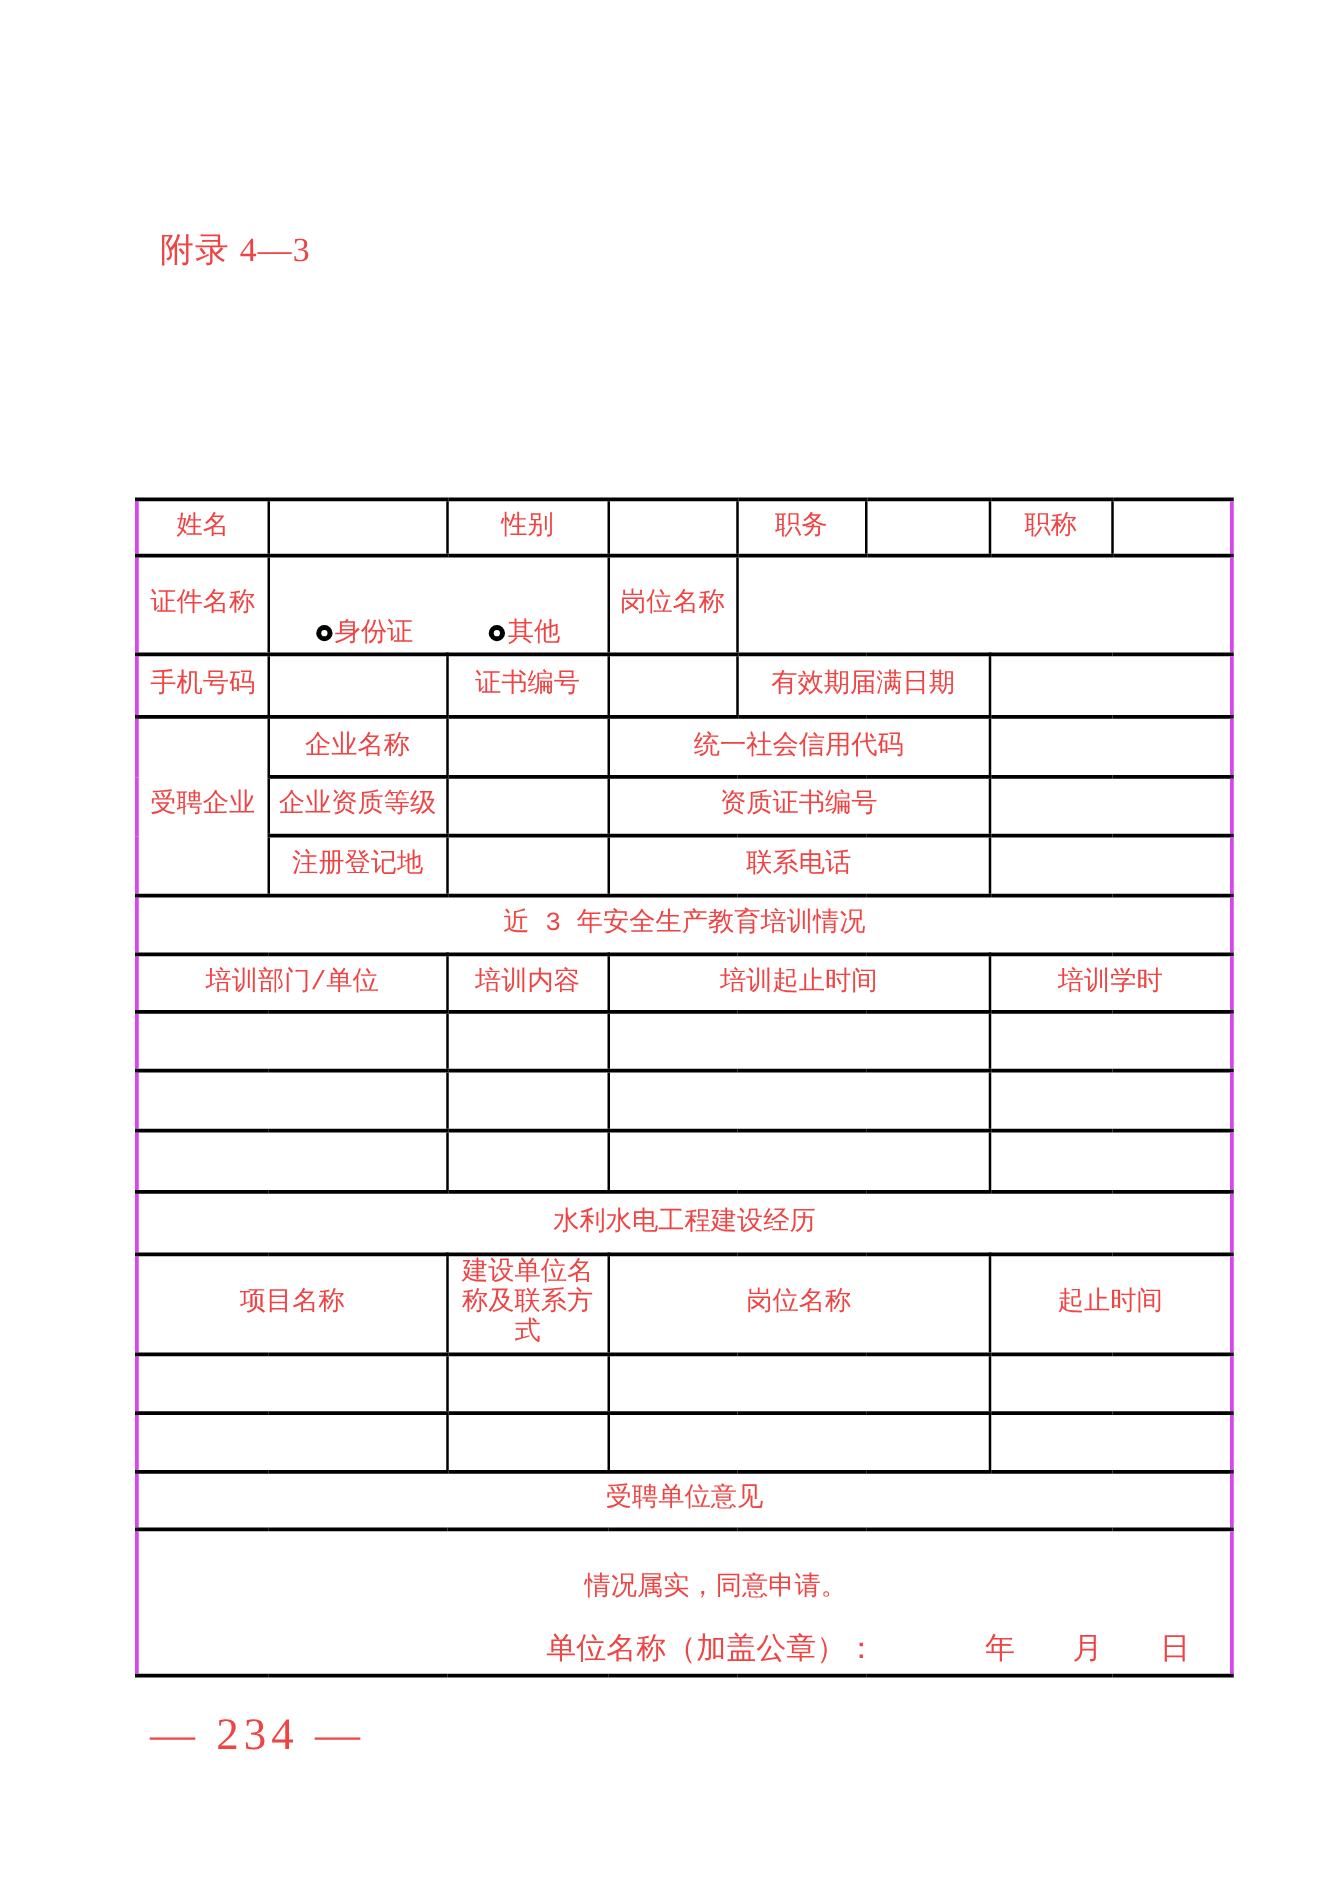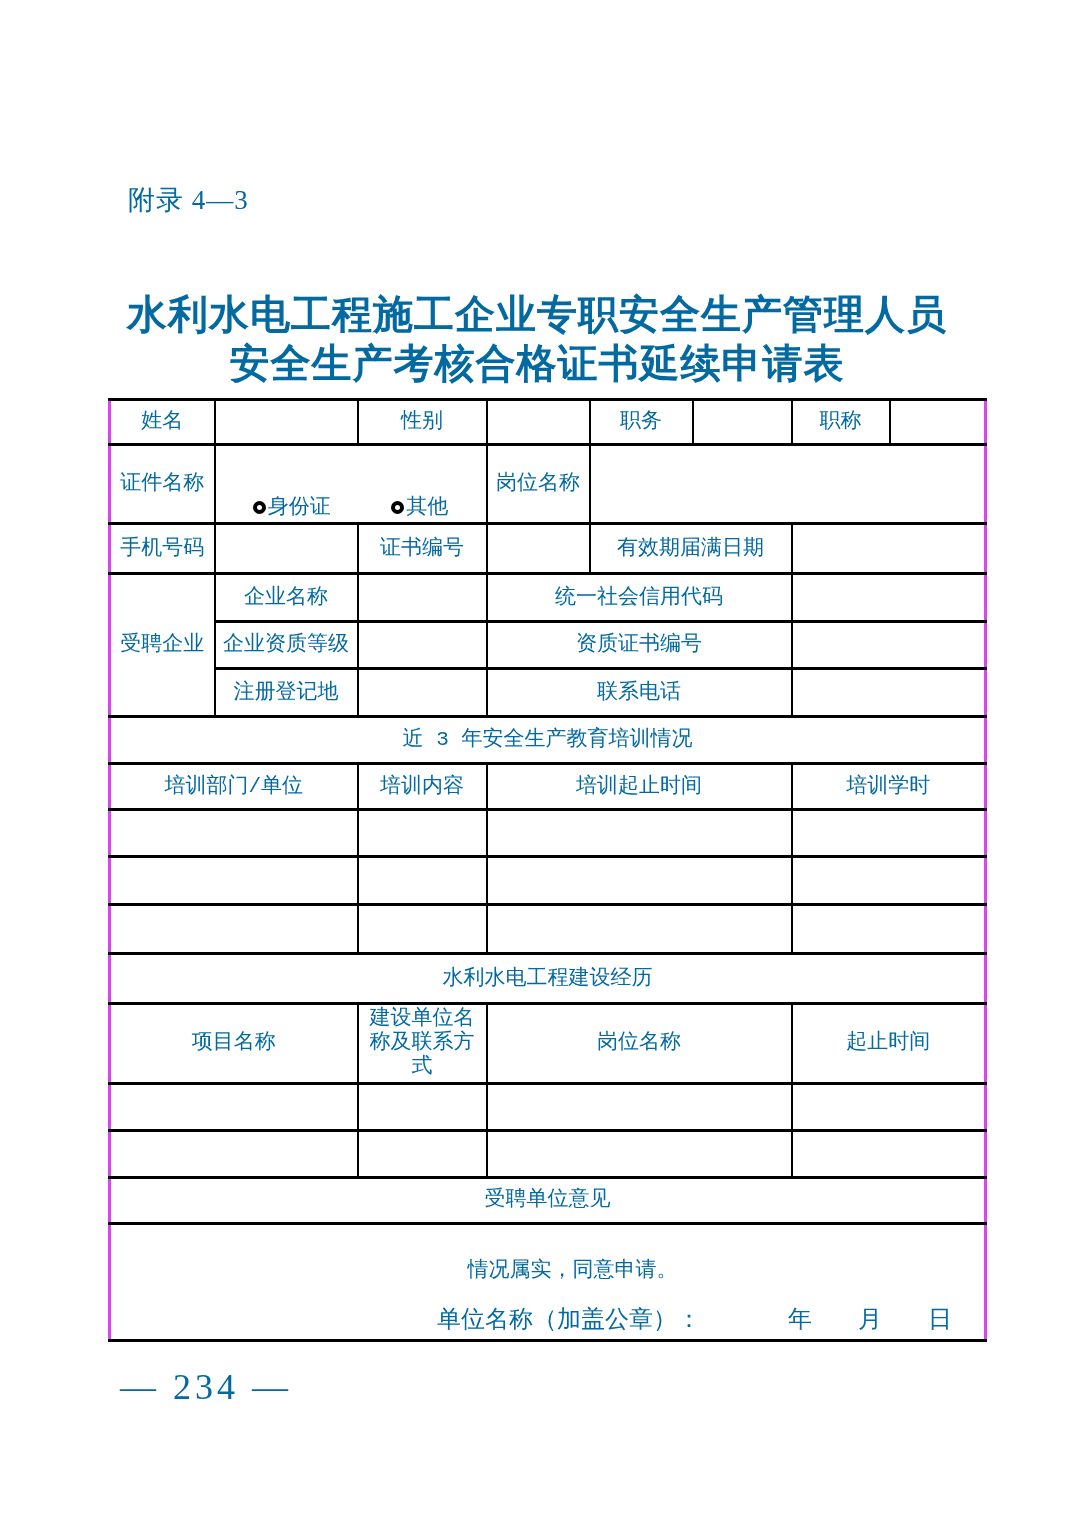--- a/index.html
+++ b/index.html
@@ -1,21 +1,21 @@
 <!DOCTYPE html>
 <html><head>
 <meta charset="utf-8">
 <style>
   * { margin:0; padding:0; box-sizing:border-box; }
   html,body { background:#ffffff; }
   .page {
     position:relative;
     width:1074px; height:1520px;
     background:#ffffff;
-    color:#0369a1;
+    color:#ef4444;
     font-family:"Liberation Serif","DejaVu Serif",serif;
     overflow:hidden;
   }
   .appendix {
     position:absolute; left:128px; top:182px;
     font-size:27px; letter-spacing:1px;
   }
   .doc-title {
     position:absolute; left:0; right:0; top:290px;
     text-align:center;
@@ -85,24 +85,20 @@
     font-size:36px; letter-spacing:4px;
   }
 </style>
 </head>
 <body>
 
 <div class="page">
 
   <div class="appendix">附录 4—3</div>
 
-  <div class="doc-title">
-    <span>水利水电工程施工企业专职安全生产管理人员</span><br>
-    <span>安全生产考核合格证书延续申请表</span>
-  </div>
 
   <table class="form">
     <colgroup>
       <col style="width:105px">
         <col style="width:143px">
         <col style="width:129px">
         <col style="width:103px">
       <col style="width:103px">
         <col style="width:99px">
         <col style="width:98px">

